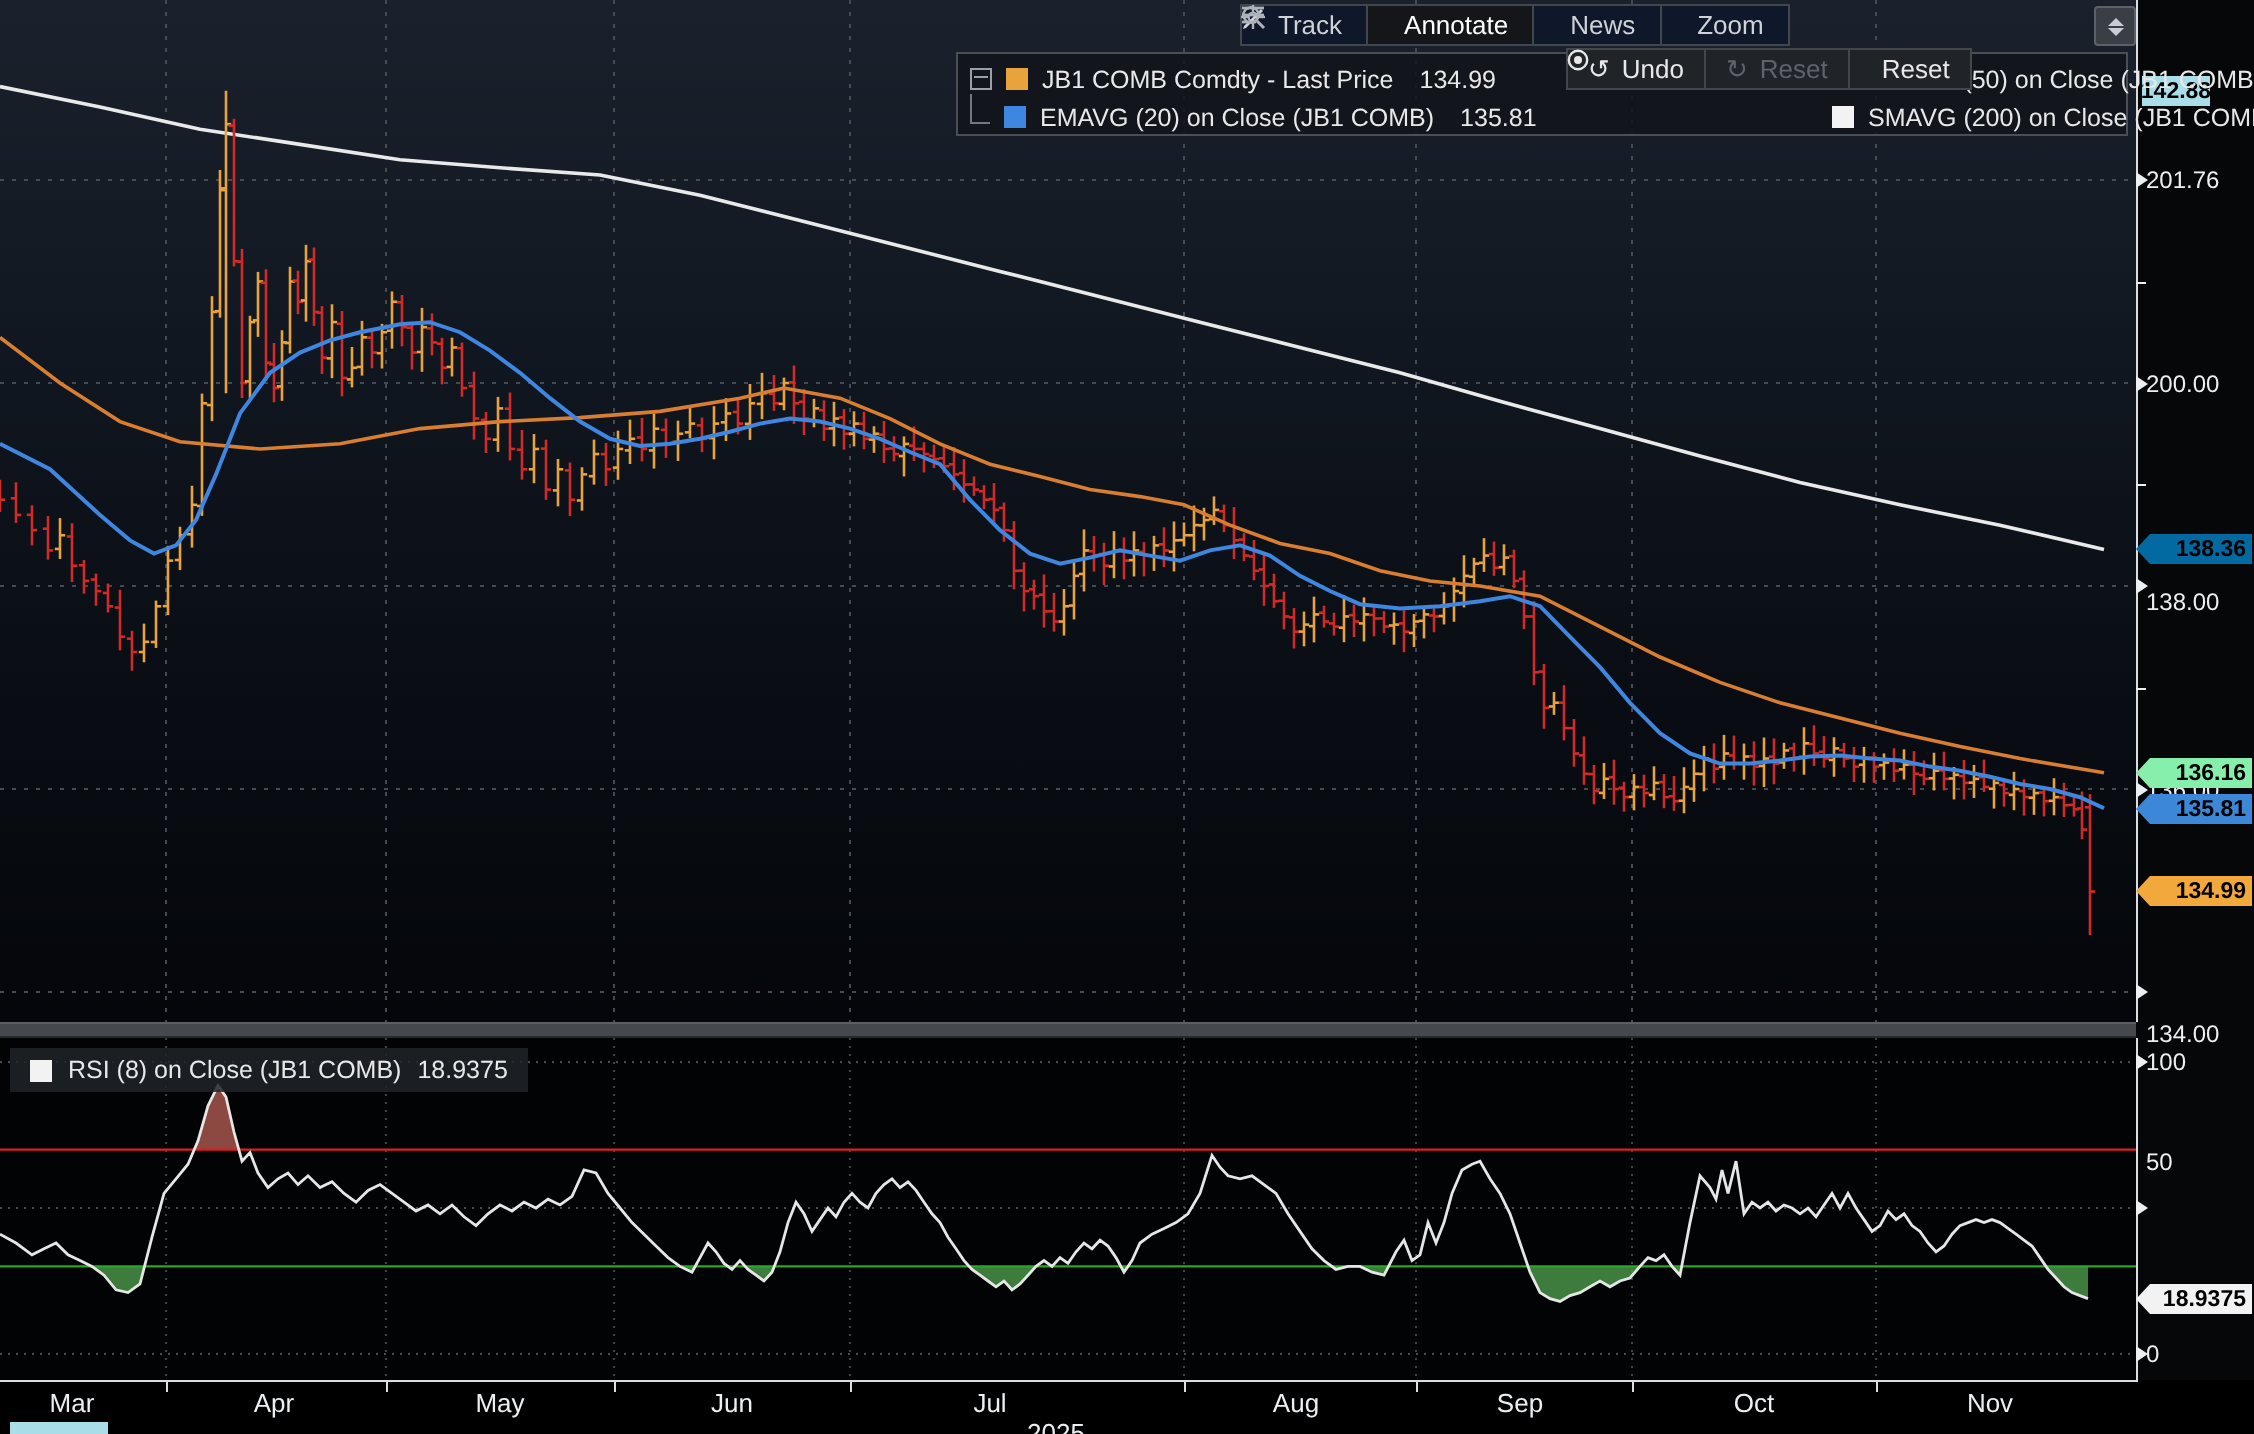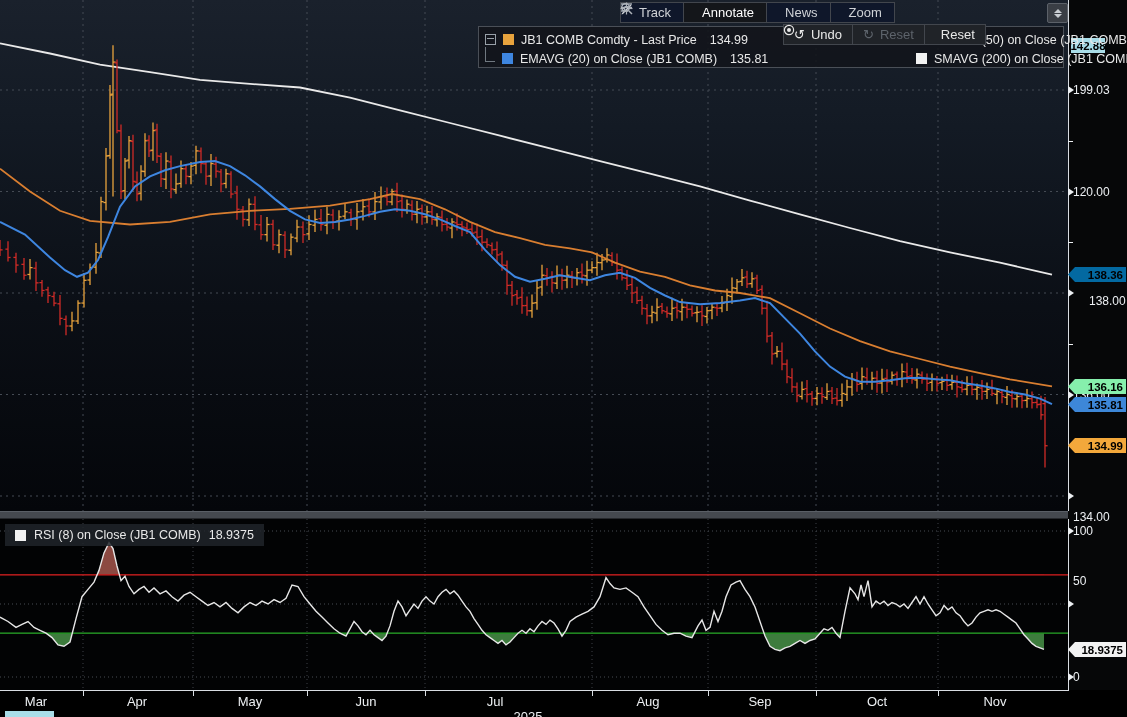--- a/index.html
+++ b/index.html
@@ -1136,25 +1136,25 @@
       </svg>
   </div>
 
   <div class="axis-col"></div>
   <div class="vaxis-line" style="top:0;height:511px;"></div>
   <div class="vaxis-line" style="top:519px;height:171px;"></div>
   <div class="xaxis-line"></div>
   <div class="xaxis-strip"></div>
   <div id="yaxis-labels">
       <div class="yarrow" style="top:86px;"></div>
-      <div class="ylabel" style="top:83px;">199.03</div>
+      <div class="ylabel" style="top:83px;">201.76</div>
       <div class="yarrow" style="top:187.5px;"></div>
-      <div class="ylabel" style="top:184.5px;">120.00</div>
+      <div class="ylabel" style="top:184.5px;">200.00</div>
       <div class="yarrow" style="top:289px;"></div>
-      <div class="ylabel" style="top:294px;margin-left:16px;">138.00</div>
+      <div class="ylabel" style="top:294px;">138.00</div>
       <div class="yarrow" style="top:390.5px;"></div>
       <div class="ylabel" style="top:387.5px;">136.00</div>
       <div class="yarrow" style="top:492px;"></div>
       <div class="ylabel" style="top:510px;">134.00</div>
       <div class="ytick" style="top:141px;"></div>
       <div class="ytick" style="top:242px;"></div>
       <div class="ytick" style="top:344px;"></div>
       <div class="ytick" style="top:445px;"></div>
       <div class="ytag rect" style="top:38px;background:#a9dde8;">142.88</div>
       <div class="ytag" style="top:267px;background:#0369a1;">138.36</div>

